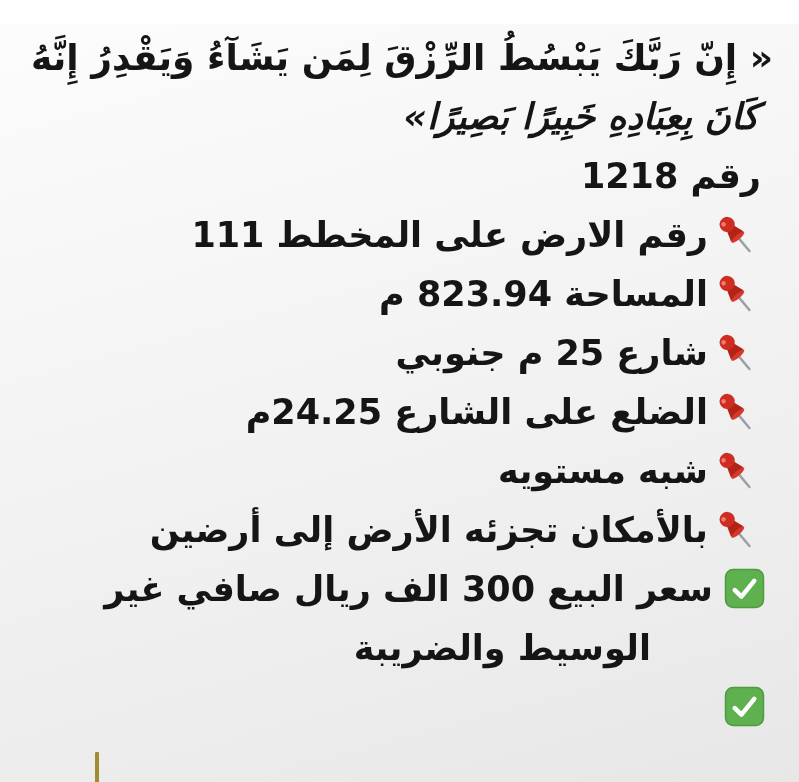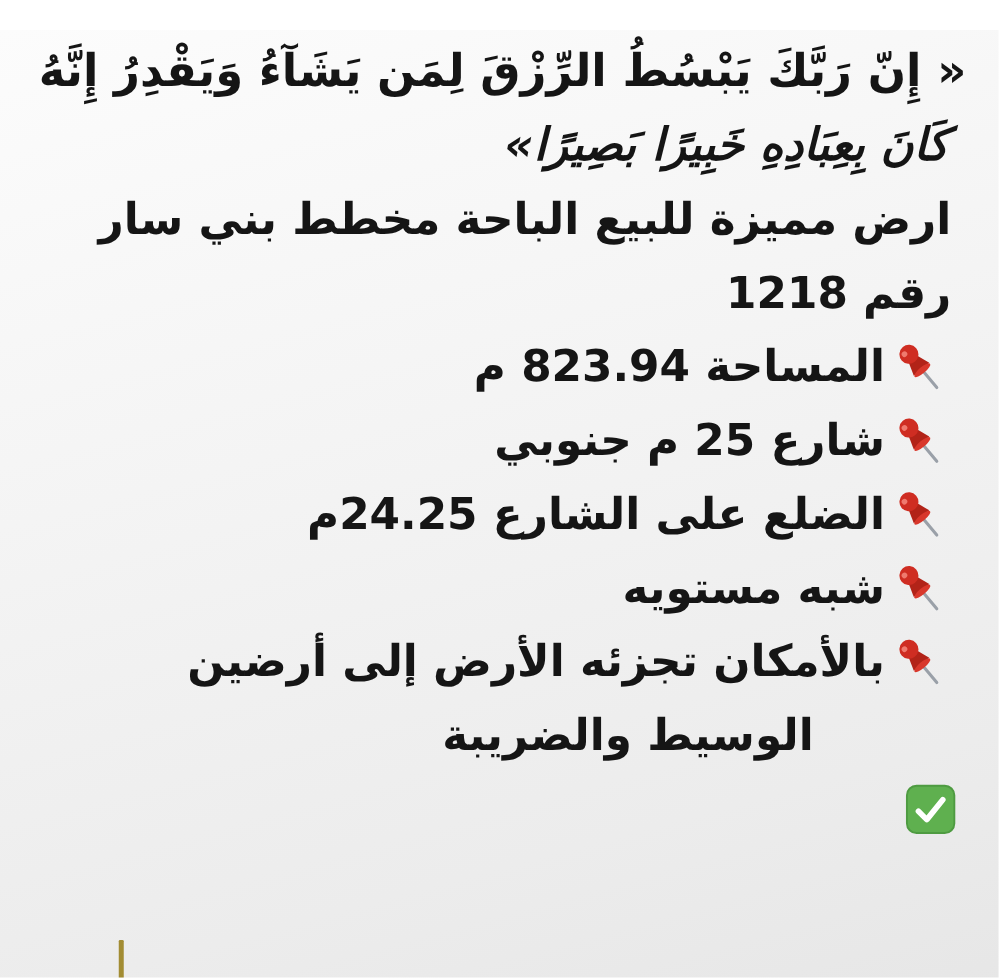--- a/index.html
+++ b/index.html
@@ -57,26 +57,37 @@
   <div class="content">
 
     <div class="row verse-row">
       <span class="txt">« إِنّ رَبَّكَ يَبْسُطُ الرِّزْقَ لِمَن يَشَآءُ وَيَقْدِرُ إِنَّهُ</span>
     </div>
     <div class="row verse-row second">
       <span class="txt">كَانَ بِعِبَادِهِ خَبِيرًا بَصِيرًا»</span>
     </div>
 
     <div class="row title-row">
-      <span class="txt">ارض مميزة للبيع الباحة مخطط بني سار</span>
-    </div>
-    <div class="row title-row">
       <span class="txt">رقم 1218</span>
     </div>
 
+    <div class="row pin-row">
+      <span class="icon pin">
+        <svg viewBox="0 0 40 48" xmlns="http://www.w3.org/2000/svg">
+          <g transform="rotate(-40 20 24)">
+            <path d="M20 29 L20 46" stroke="#9aa0a8" stroke-width="2.6" stroke-linecap="round"></path>
+            <path d="M16 13 L24 13 L28.5 26 L11.5 26 Z" fill="#b22318"></path>
+            <ellipse cx="20" cy="27" rx="8.6" ry="2.6" fill="#d8372b"></ellipse>
+            <circle cx="20" cy="9.5" r="8" fill="#cf2d22"></circle>
+            <circle cx="17.2" cy="7" r="2.4" fill="#ef7a6e"></circle>
+          </g>
+        </svg>
+      </span>
+      <span class="txt">رقم الارض على المخطط 111</span>
+    </div>
 
     <div class="row pin-row">
       <span class="icon pin">
         <svg viewBox="0 0 40 48" xmlns="http://www.w3.org/2000/svg">
           <g transform="rotate(-40 20 24)">
             <path d="M20 29 L20 46" stroke="#9aa0a8" stroke-width="2.6" stroke-linecap="round"></path>
             <path d="M16 13 L24 13 L28.5 26 L11.5 26 Z" fill="#b22318"></path>
             <ellipse cx="20" cy="27" rx="8.6" ry="2.6" fill="#d8372b"></ellipse>
             <circle cx="20" cy="9.5" r="8" fill="#cf2d22"></circle>
             <circle cx="17.2" cy="7" r="2.4" fill="#ef7a6e"></circle>
@@ -139,20 +150,29 @@
             <path d="M16 13 L24 13 L28.5 26 L11.5 26 Z" fill="#b22318"></path>
             <ellipse cx="20" cy="27" rx="8.6" ry="2.6" fill="#d8372b"></ellipse>
             <circle cx="20" cy="9.5" r="8" fill="#cf2d22"></circle>
             <circle cx="17.2" cy="7" r="2.4" fill="#ef7a6e"></circle>
           </g>
         </svg>
       </span>
       <span class="txt">بالأمكان تجزئه الأرض إلى أرضين</span>
     </div>
 
+    <div class="row check-row">
+      <span class="icon check">
+        <svg viewBox="0 0 40 40" xmlns="http://www.w3.org/2000/svg">
+          <rect x="1.5" y="1.5" width="37" height="37" rx="7.5" fill="#5fb04f" stroke="#4e9b41" stroke-width="1.5"></rect>
+          <path d="M10.5 21.5 L17 28 L29.5 12.5" fill="none" stroke="#ffffff" stroke-width="4.4" stroke-linecap="round" stroke-linejoin="round"></path>
+        </svg>
+      </span>
+      <span class="txt">سعر البيع 300 الف ريال صافي غير</span>
+    </div>
     <div class="row wrap-indent">
       <span class="txt">الوسيط والضريبة</span>
     </div>
 
     <div class="row check-row">
       <span class="icon check">
         <svg viewBox="0 0 40 40" xmlns="http://www.w3.org/2000/svg">
           <rect x="1.5" y="1.5" width="37" height="37" rx="7.5" fill="#5fb04f" stroke="#4e9b41" stroke-width="1.5"></rect>
           <path d="M10.5 21.5 L17 28 L29.5 12.5" fill="none" stroke="#ffffff" stroke-width="4.4" stroke-linecap="round" stroke-linejoin="round"></path>
         </svg>

